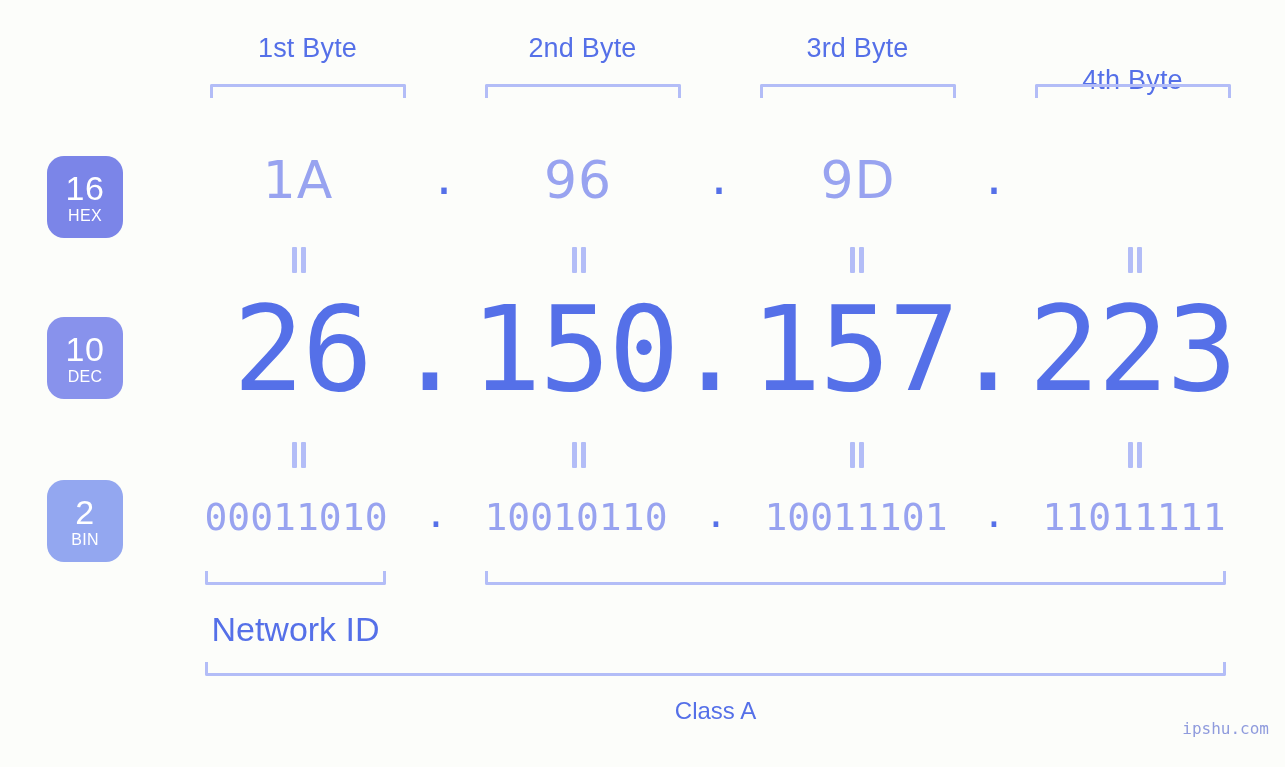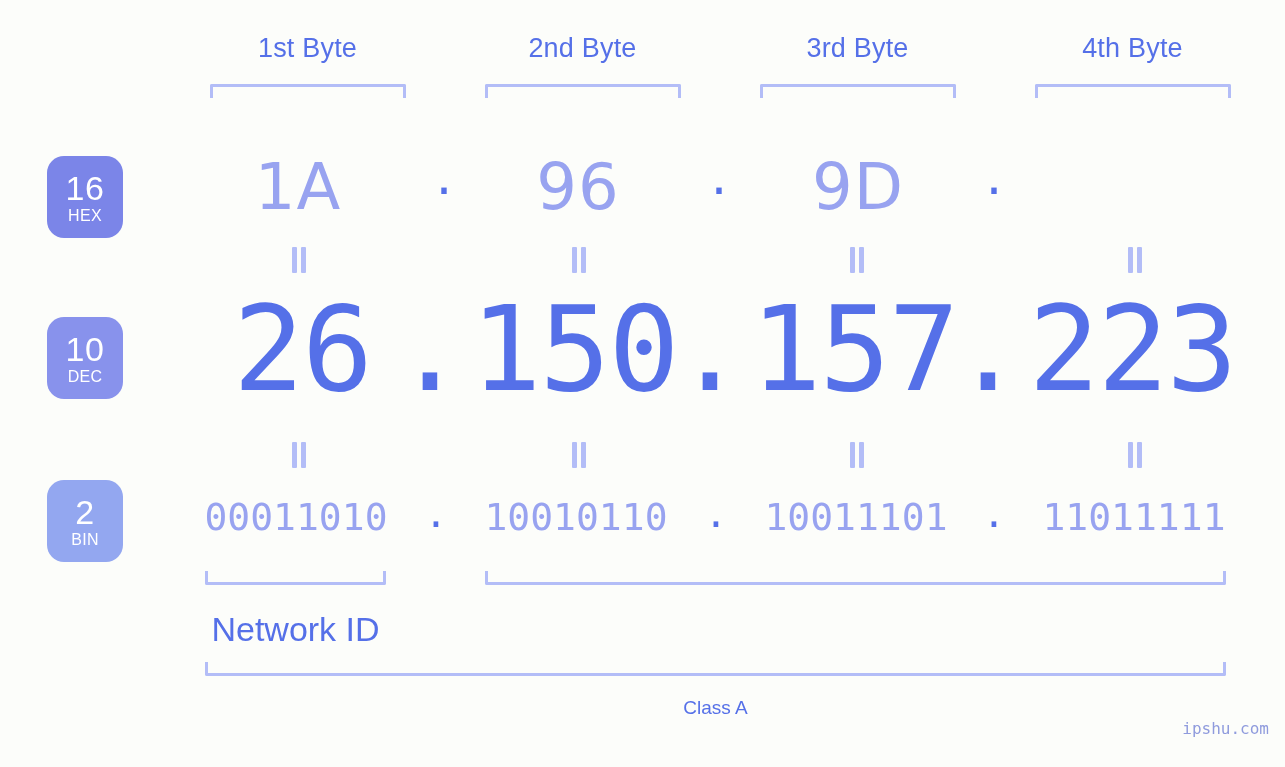--- a/index.html
+++ b/index.html
@@ -55,21 +55,21 @@
 
   .hexrow{top:150px;height:80px;}
   .decrow{top:290px;height:135px;}
   .binrow{top:495px;height:55px;}
 
   .cell{
     position:absolute;text-align:center;white-space:nowrap;
   }
 
   .hex-val{
-    font-size:64px;color:#98a3f0;
+    font-size:52px;color:#98a3f0;
     font-family:"DejaVu Sans", sans-serif;
     letter-spacing:1px;
   }
   .dec-val{
     font-size:118px;color:#5570e8;
     font-family:"DejaVu Sans Mono", monospace;
     letter-spacing:-2px;
     line-height:1;
   }
   .bin-val{
@@ -96,41 +96,41 @@
   .eq i.b{left:13px;}
 
   
   .sec-label{
     position:absolute;
     font-size:34px;color:#5570e8;
     text-align:center;white-space:nowrap;
   }
   .class-label{
     position:absolute;
-    font-size:19px;color:#5570e8;
+    font-size:24px;color:#5570e8;
     text-align:center;white-space:nowrap;
   }
 
   
   .watermark{
     position:absolute;right:16px;bottom:29px;
     font-family:"DejaVu Sans Mono", monospace;
     font-size:16px;color:#8f9bdd;
     letter-spacing:0px;
   }
 </style>
 </head>
 <body style="background: rgb(252, 253, 250);">
 
 <div class="stage">
 
   <div class="byte-head" style="left:210px;width:195px;">1st Byte</div>
   <div class="byte-head" style="left:485px;width:195px;">2nd Byte</div>
   <div class="byte-head" style="left:760px;width:195px;">3rd Byte</div>
-  <div class="byte-head" style="left:1035px;width:195px;">4th Byte</div>
+  <div class="byte-head" style="left:1035px;width:195px;margin-top:32px;">4th Byte</div>
 
   <div class="bracket-down" style="left:210px;top:84px;width:196px;"></div>
   <div class="bracket-down" style="left:485px;top:84px;width:196px;"></div>
   <div class="bracket-down" style="left:760px;top:84px;width:196px;"></div>
   <div class="bracket-down" style="left:1035px;top:84px;width:196px;"></div>
 
   <div class="badge" id="badge-hex" style="top: 156px; background: rgb(123, 133, 232);">
     <span class="num">16</span>
     <span class="sys">HEX</span>
   </div>

